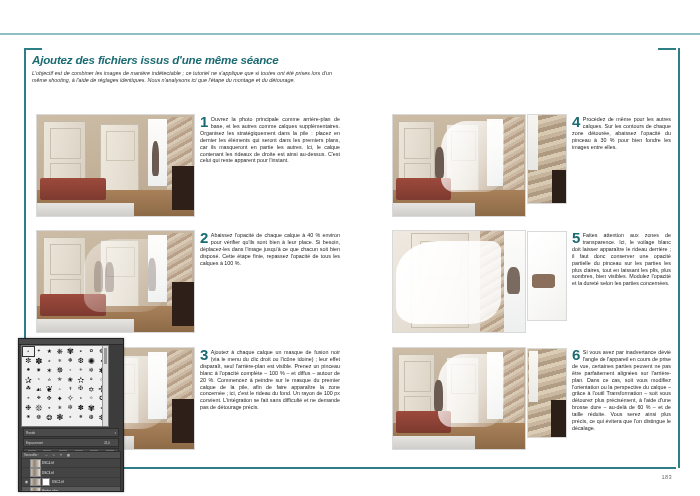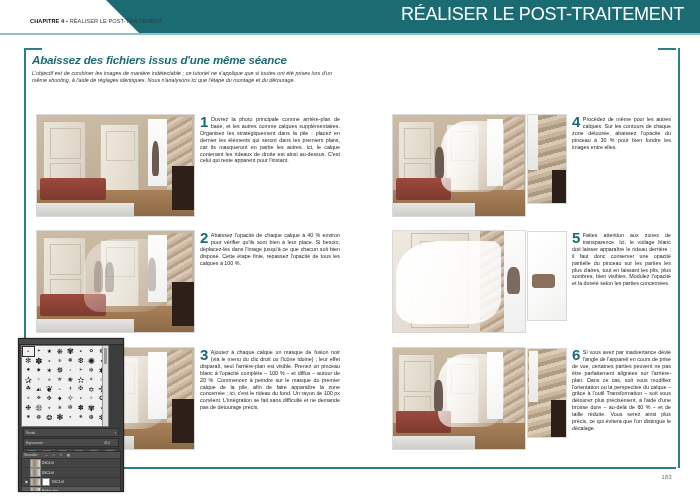--- a/index.html
+++ b/index.html
@@ -190,36 +190,29 @@
     border-radius:40% 10% 30% 20%;filter:blur(.3px);}
   .s-fig{position:absolute;background:#6a5a52;border-radius:40% 40% 20% 20%;}
   .s-ghost{opacity:.35;}
   .s-dark{position:absolute;right:0;bottom:6%;width:14%;height:44%;background:#2e2018;}
 </style>
 </head>
 <body>
 
 <div class="page">
 
-  <div class="header">
-    <div class="header-band"></div>
-    <div class="header-title">RÉALISER LE POST-TRAITEMENT</div>
-    <div class="chapter-line">
-      <span class="strong">CHAPITRE 4</span><span> • </span><span>RÉALISER LE POST-TRAITEMENT</span>
-    </div>
-  </div>
   <div class="header-rule"></div>
 
   <div class="frame"></div>
   <div class="frame-top"></div>
   <div class="frame-top-r"></div>
   <div class="frame-bot"></div>
 
   <div class="title-block">
-    <div class="page-title">Abaissez des fichiers issus d'une même séance</div>
+    <div class="page-title">Ajoutez des fichiers issus d'une même séance</div>
     <div class="intro">L'objectif est de combiner les images de manière indétectable ; ce tutoriel ne s'applique que si toutes ont été prises lors d'un même shooting, à l'aide de réglages identiques. Nous n'analysons ici que l'étape du montage et du détourage.</div>
   </div>
 
   <div class="photo" style="position:absolute;left:36px;top:114px;width:157px;height:101px;">
     <div class="scene">
         <div class="s-wall"></div>
         <div class="s-doorL"></div>
         <div class="s-doorC"></div>
       <div class="s-win"></div>
         <div class="s-curtain"></div>

